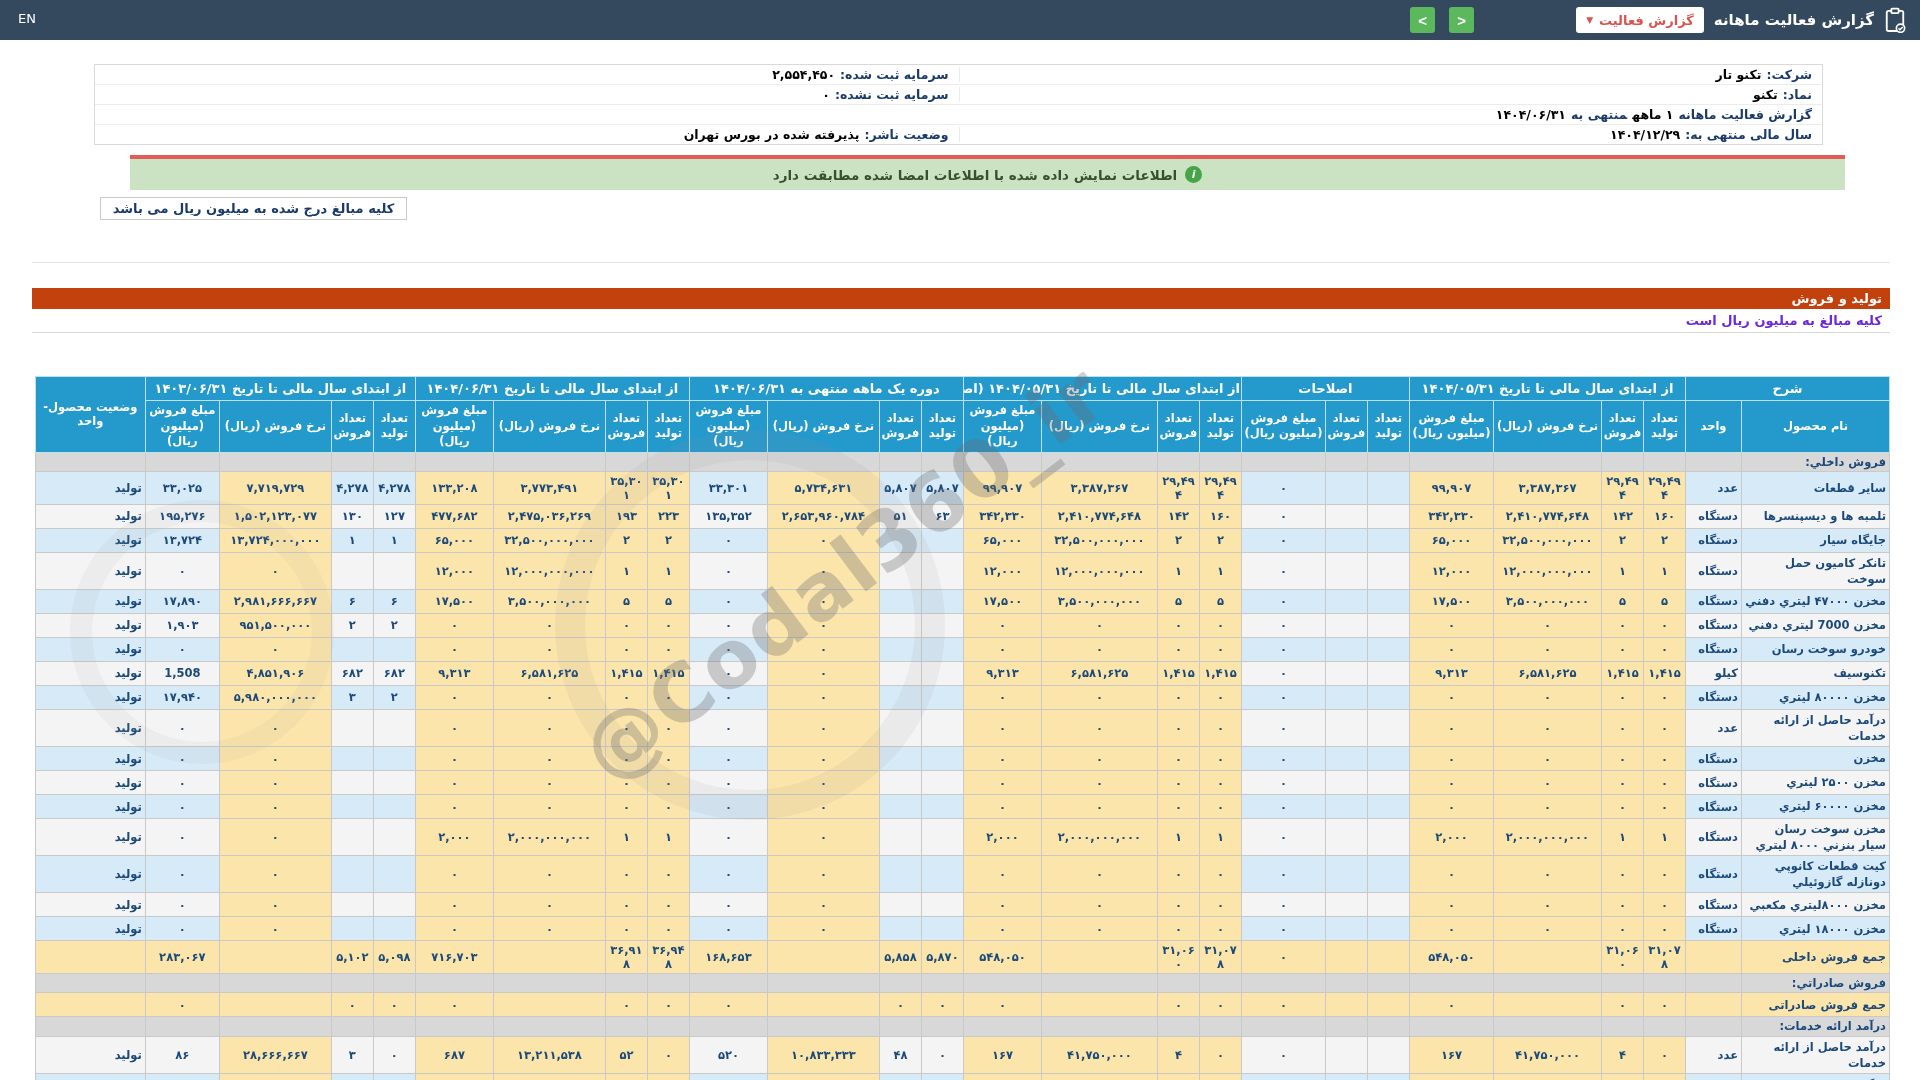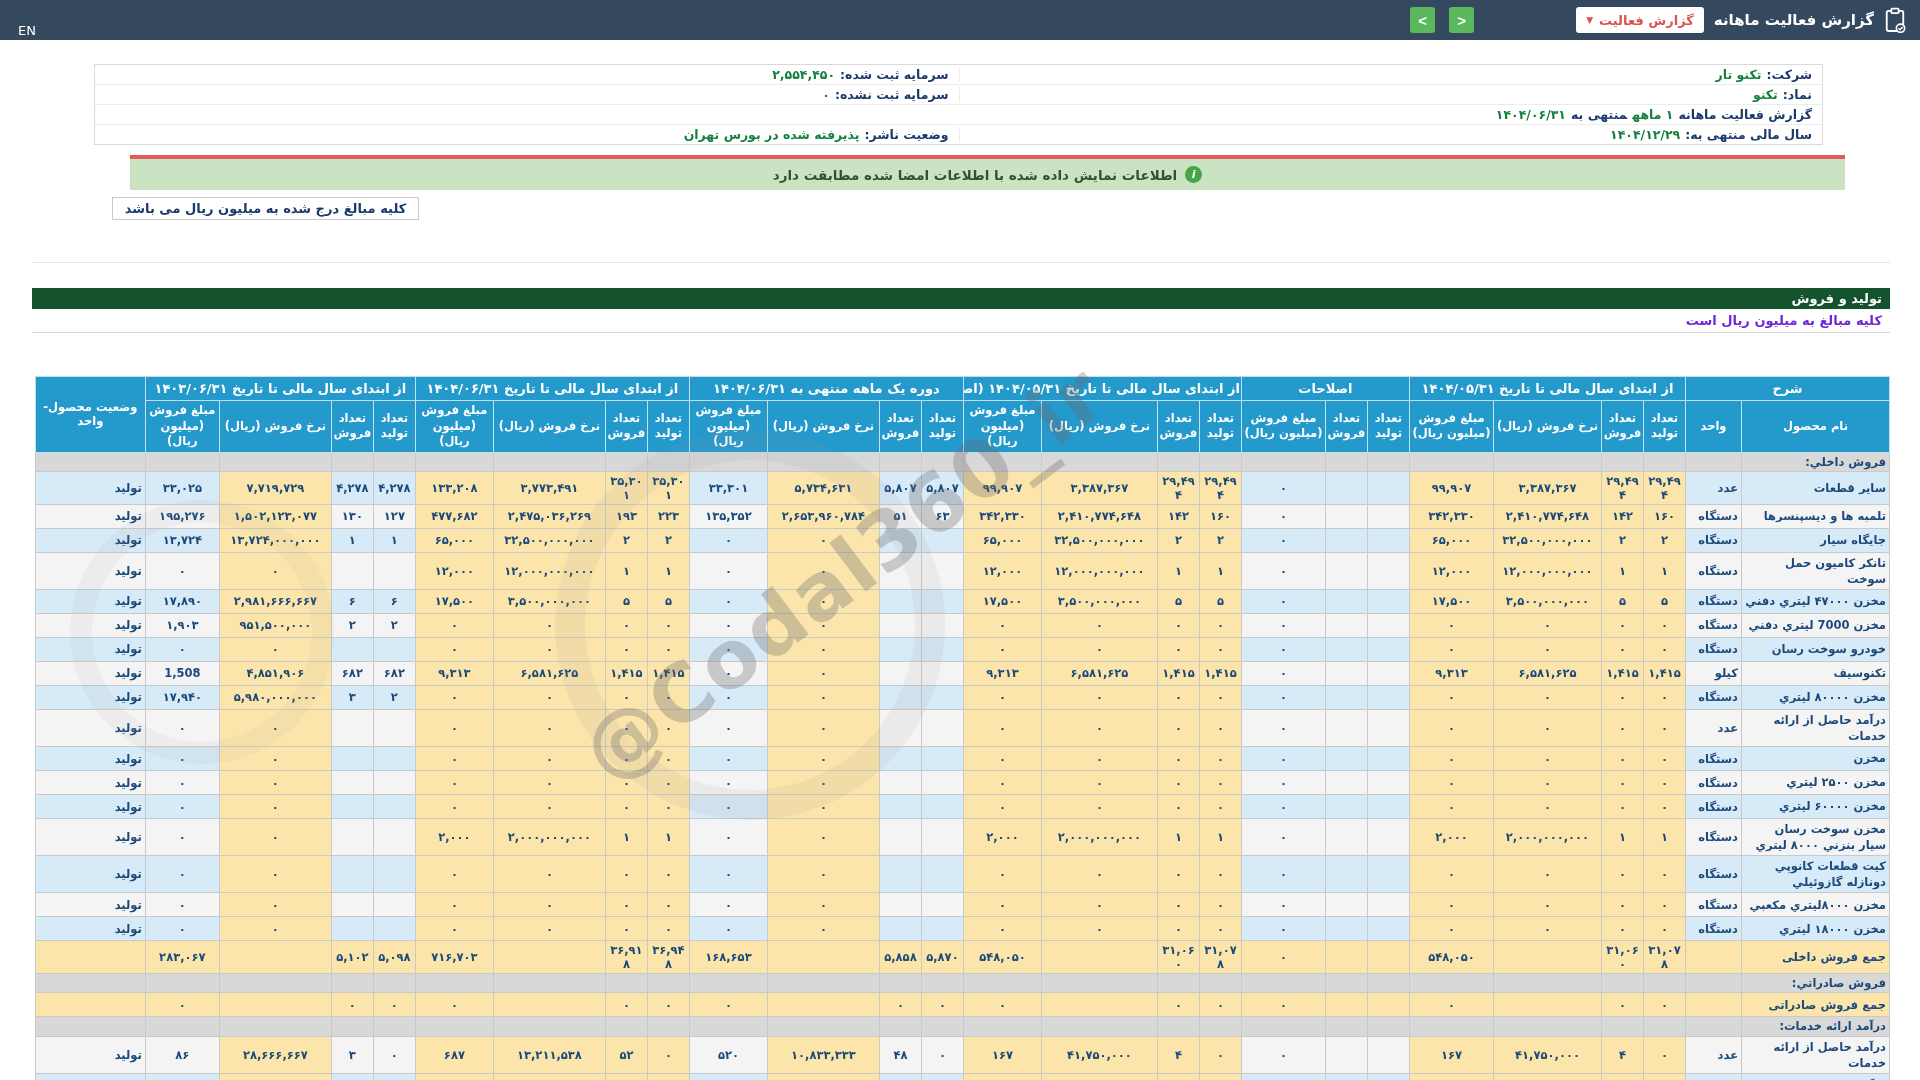--- a/index.html
+++ b/index.html
@@ -13,48 +13,48 @@
   .tb-title{color:#fff;font-size:15px;font-weight:700;}
   .tb-icon{width:22px;height:26px;flex:0 0 auto;}
   .tb-dropdown{background:#fff;border-radius:3px;height:26px;display:flex;align-items:center;
                gap:6px;padding:0 10px;color:#d9534f;font-size:13px;font-weight:700;cursor:pointer;}
   .tb-dropdown .caret{font-size:9px;color:#d9534f;}
   .nav-btn{width:25px;height:26px;background:#5cb85c;border:none;border-radius:3px;color:#fff;
            font-size:15px;font-weight:700;display:flex;align-items:center;justify-content:center;
            cursor:pointer;direction:ltr;}
   .nav-next{margin-right:92px;}
   .nav-prev{margin-right:4px;}
-  .tb-en{position:absolute;left:18px;top:11px;color:#fff;font-size:13px;cursor:pointer;margin-top:12px;}
+  .tb-en{position:absolute;left:18px;top:11px;color:#fff;font-size:13px;cursor:pointer;}
 
   
   .company-info{position:absolute;top:64px;right:97px;width:1727px;background:#fff;
                 border:1px solid #d9d9d9;font-size:12.5px;}
   .info-row{display:flex;height:19px;align-items:center;border-bottom:1px solid #ececec;}
   .info-row:last-child{border-bottom:none;}
   .info-cell{width:50%;box-sizing:border-box;padding:0 10px;white-space:nowrap;overflow:hidden;}
   .info-cell.c1{border-left:1px solid #ececec;}
   .info-cell span{margin-left:5px;}
   .lbl{color:#1a3a6b;font-weight:700;}
-  .val{color:#15803d;font-weight:700;}
+  .val{color:#000000;font-weight:700;}
 
   
   .alert{position:absolute;top:155px;left:130px;width:1715px;height:31px;background:#cbe3c3;
          border-top:4px solid #e25c5c;box-sizing:content-box;display:flex;align-items:center;
          justify-content:center;gap:8px;color:#37512f;font-size:13.5px;font-weight:700;}
   .info-icon{width:17px;height:17px;border-radius:50%;background:#46a546;color:#fff;font-size:11px;
              font-weight:700;display:flex;align-items:center;justify-content:center;font-style:italic;}
 
   
-  .million{position:absolute;top:197px;left:112px;width:305px;height:21px;background:#fff;
+  .million{position:absolute;top:197px;left:100px;width:305px;height:21px;background:#fff;
            border:1px solid #c9c9c9;color:#1a3a6b;font-size:13px;font-weight:700;
            display:flex;align-items:center;justify-content:center;}
 
   
   .main{position:absolute;top:262px;right:30px;width:1858px;border-top:1px solid #e4e4e4;}
-  .bluebar{margin-top:25px;height:21px;background:#14532d;color:#fff;font-size:13px;font-weight:700;
+  .bluebar{margin-top:25px;height:21px;background:#c2410c;color:#fff;font-size:13px;font-weight:700;
            display:flex;align-items:center;padding:0 8px;}
   .subtitle{height:23px;background:#fff;color:#6d28d9;font-size:13px;font-weight:700;
             display:flex;align-items:center;padding:0 8px;border-bottom:1px solid #d8d8d8;}
 
   
   table.rpt{width:1854px;margin-top:43px;border-collapse:collapse;table-layout:fixed;
             font-size:11.5px;color:#1b4a7a;}
   table.rpt th{background:#2499cc;color:#fff;border:1px solid #bfe0ef;font-weight:700;
                padding:2px 1px;text-align:center;}
   th.grp{font-size:13px;height:19px;white-space:nowrap;overflow:hidden;}

